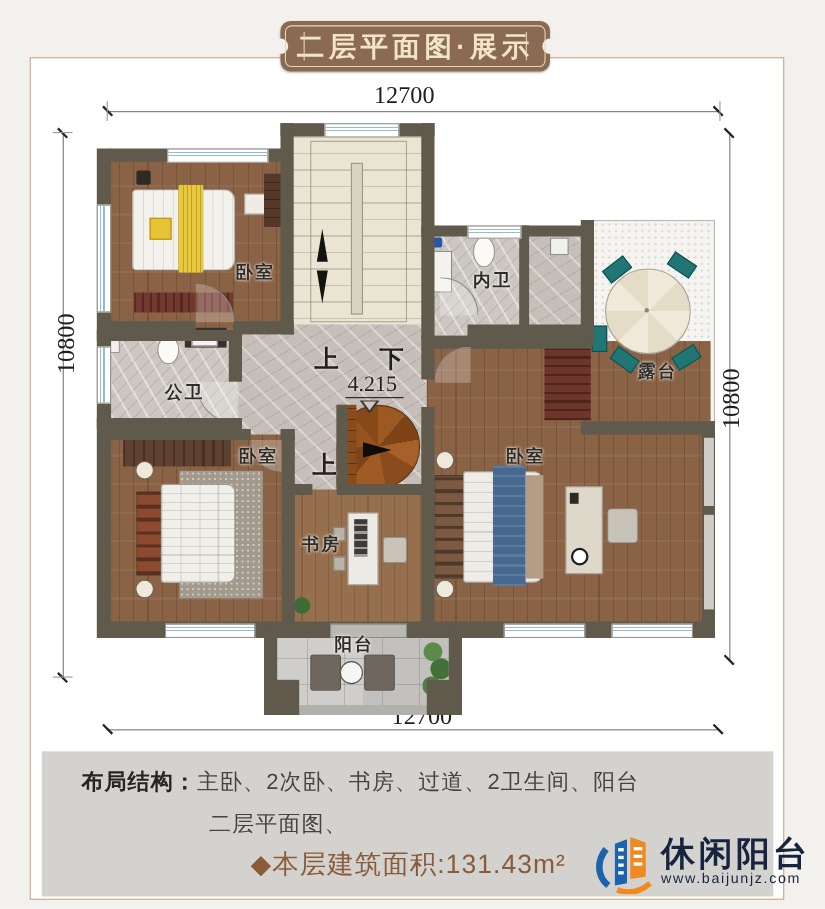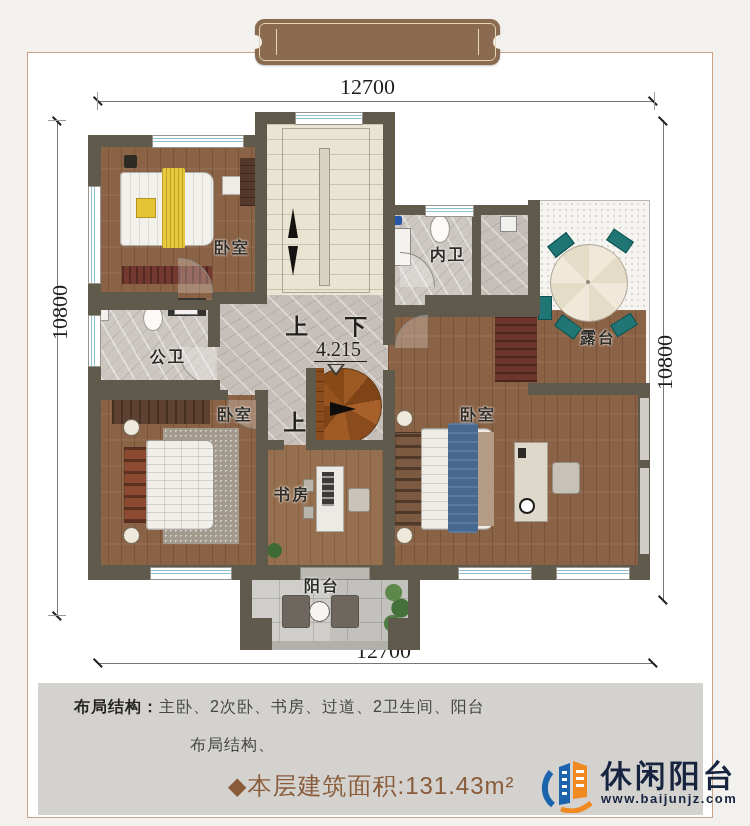--- a/index.html
+++ b/index.html
@@ -34,37 +34,38 @@
   .win-v{background-color:#ffffff;border:1px solid #96948c;background-image:linear-gradient(to right,rgba(0,0,0,0) 2px,#8fbed3 2px,#8fbed3 3px,rgba(0,0,0,0) 3px,rgba(0,0,0,0) 5px,#8fbed3 5px,#8fbed3 6px,rgba(0,0,0,0) 6px);}
   .room-label{font-size:16px;font-weight:700;color:#2e2c28;letter-spacing:2px;white-space:nowrap;text-shadow:0 0 3px rgba(255,255,255,.85),0 0 2px rgba(255,255,255,.7);}
   .stair-label{font-size:22px;font-weight:700;color:#22201c;text-shadow:0 0 3px rgba(255,255,255,.8);}
   .elev-text{font-family:"Liberation Serif","DejaVu Serif",serif;font-size:20px;color:#22201c;border-bottom:1.5px solid #22201c;padding:0 6px 0 2px;text-shadow:0 0 3px rgba(255,255,255,.8);}
   .elev-tri{width:0;height:0;border-left:9px solid transparent;border-right:9px solid transparent;border-top:12px solid #3a3833;position:relative;}
   .elev-tri::after{content:"";position:absolute;left:-6px;top:-11px;border-left:6px solid transparent;border-right:6px solid transparent;border-top:8px solid #cfc9c2;}
   .arc{border:1.5px solid #8d8b84;background:rgba(255,255,255,.25);}
   .furn{border:1px solid rgba(60,50,40,.35);}
   
   .panel{left:38px;top:683px;width:665px;height:132px;background:#d3d2cf;}
-  .layout-line{font-size:16px;color:#454442;letter-spacing:1px;white-space:nowrap;}
+  .layout-line{font-size:20px;color:#454442;letter-spacing:1px;white-space:nowrap;}
   .layout-label{font-weight:700;color:#262524;}
   .area-text{font-size:24px;font-weight:400;color:#8a5b39;letter-spacing:1px;white-space:nowrap;}
   .brand-name{font-size:31px;font-weight:700;color:#162440;letter-spacing:3px;white-space:nowrap;}
-  .brand-url{font-size:13px;font-weight:700;color:#162440;letter-spacing:1.5px;white-space:nowrap;}
+  .brand-url{font-size:13px;font-weight:400;color:#162440;letter-spacing:1.5px;white-space:nowrap;}
 </style>
 </head>
 <body>
 
 <div class="abs frame"></div>
 
 <div class="abs badge">
   <span class="badge-notch" style="left:-7px;"></span>
   <span class="badge-notch" style="right:-7px;"></span>
   <div class="badge-inner">
     <span class="badge-line" style="left:16px;"></span>
     <span class="badge-line" style="right:16px;"></span>
+    <span class="badge-text">二层平面图·展示</span>
   </div>
 </div>
 
 <div>
   <div class="abs dim-line-h" style="left:97px;top:101px;width:557px;"></div>
   <div class="abs dim-tick" style="left:92px;top:100px;"></div>
   <div class="abs dim-tick" style="left:647px;top:100px;"></div>
   <div class="abs dim-ext-v" style="left:97px;top:92px;"></div>
   <div class="abs dim-ext-v" style="left:654px;top:92px;"></div>
   <div class="abs dim-text" style="left:340px;top:74px;">12700</div>
@@ -236,21 +237,21 @@
   <div class="abs stair-label" style="left:345px;top:312px;">下</div>
   <div class="abs stair-label" style="left:284px;top:408px;">上</div>
   <div class="abs elev-text" style="left:314px;top:338px;">4.215</div>
   <div class="abs elev-tri" style="left:327px;top:364px;"></div>
 </div>
 
 <div class="abs panel"></div>
 <div class="abs layout-line" style="left:74px;top:697px;">
   <span class="layout-label">布局结构：</span><span>主卧、2次卧、书房、过道、2卫生间、阳台</span>
 </div>
-<div class="abs layout-line" style="left:190px;top:735px;">布局结构、</div>
+<div class="abs layout-line" style="left:190px;top:735px;">二层平面图、</div>
 <div class="abs area-text" style="left:228px;top:770px;">◆本层建筑面积:131.43m²</div>
 
 <div>
   <svg class="abs" style="left:541px;top:753px;" width="56" height="60" viewBox="0 0 56 60">
     <path d="M12 52 C2 44 1 30 10 19" stroke="#1b63ad" stroke-width="6" fill="none"></path>
     <path d="M20 56 Q36 62 50 50" stroke="#f0891f" stroke-width="5" fill="none"></path>
     <polygon points="18,14 29,10 29,50 18,52" fill="#1b63ad"></polygon>
     <polygon points="32,8 46,13 46,44 32,46" fill="#f0891f"></polygon>
     <rect x="21" y="18" width="5" height="3" fill="#fff"></rect>
       <rect x="21" y="25" width="5" height="3" fill="#fff"></rect>

